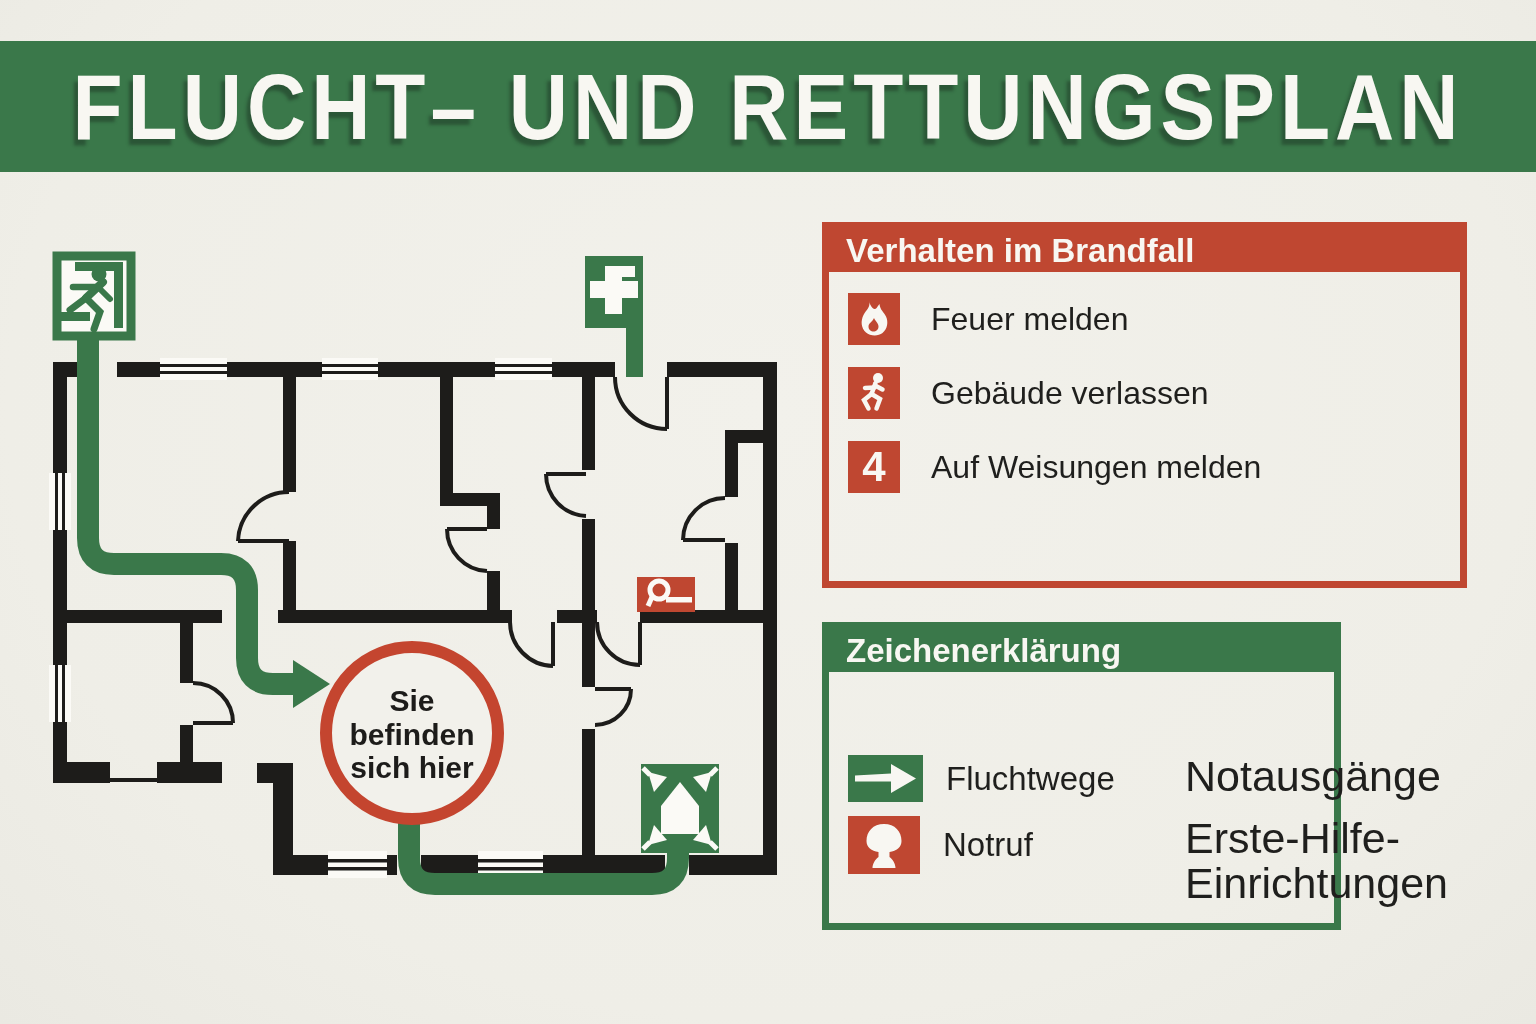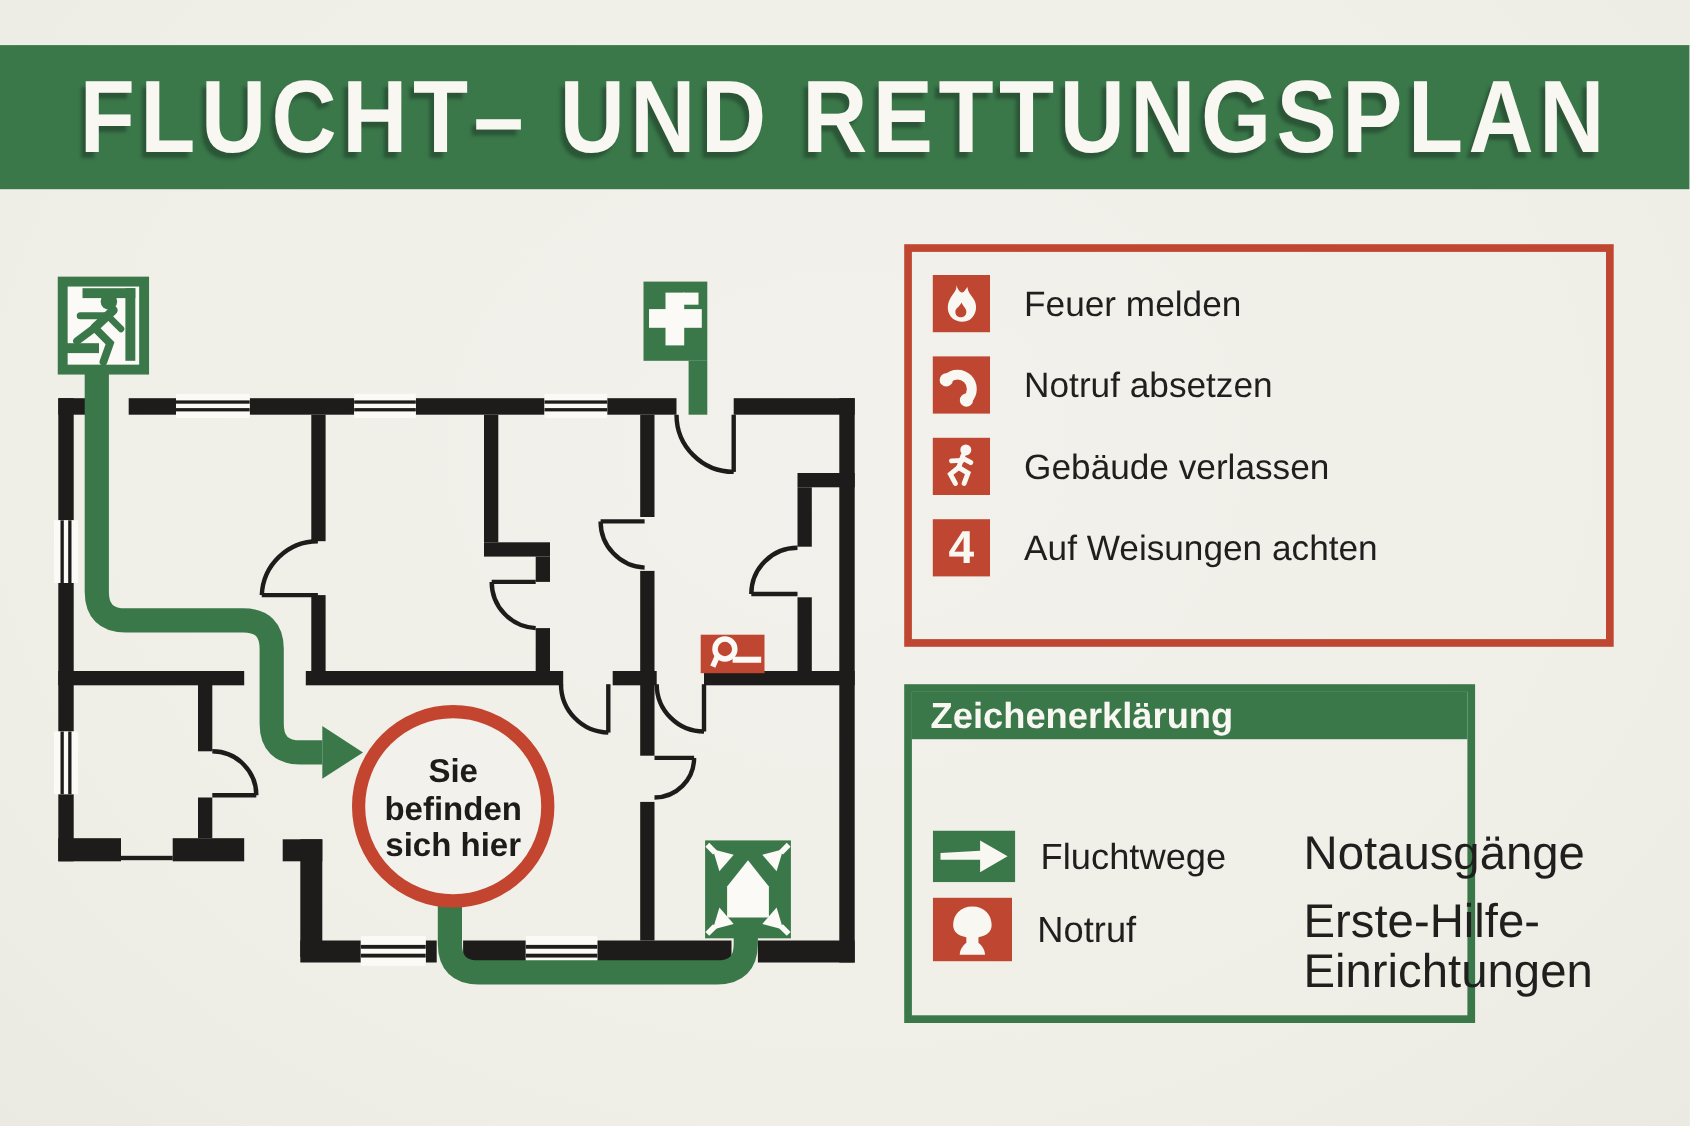--- a/index.html
+++ b/index.html
@@ -219,60 +219,49 @@
 
     <g>
       <circle cx="412" cy="733" r="86" fill="#f2f1eb" stroke="#c4452f" stroke-width="12"></circle>
       <text class="youhere" x="412" y="711">Sie</text>
       <text class="youhere" x="412" y="745">befinden</text>
       <text class="youhere" x="412" y="778">sich hier</text>
     </g>
   </svg>
 
   <div class="box box-red">
+    <div class="box-header">Verhalten im Brandfall</div>
     <div class="rows">
       <div class="row">
         <div class="icon-sq">
           <svg width="52" height="52" viewBox="0 0 52 52">
             <path d="M21 8 C23 14 18 17 15.5 22 C12.5 28 13 35 18 39.5 C22 43 30 43.5 34.5 40 C39.5 36 40.5 29 38 23.5 C36 19 32 17 31.5 11 C29 14 28.5 16 26.5 16 C24.5 16 22 12 21 8 Z" fill="#f8f7f2"></path>
             <path d="M26 25 C27.5 28.5 30.5 30 30.5 33.5 C30.5 37 28 38.5 25.5 38.5 C23 38.5 20.5 37 20.5 33.5 C20.5 30 24.5 29 26 25 Z" fill="#bf4731"></path>
           </svg>
         </div>
         <span class="lbl">Feuer melden</span>
-      </div>
-      <div class="row">
-        <div class="icon-sq">
-          <svg width="52" height="52" viewBox="0 0 52 52">
-            <g transform="rotate(45 26 26)">
-              <path d="M13 31 A13 13 0 0 1 39 31" stroke="#f8f7f2" stroke-width="9" stroke-linecap="round" fill="none"></path>
-              <circle cx="13" cy="32.5" r="6" fill="#f8f7f2"></circle>
-              <circle cx="39" cy="32.5" r="6" fill="#f8f7f2"></circle>
-            </g>
-          </svg>
-        </div>
-        <span class="lbl">Notruf absetzen</span>
       </div>
       <div class="row">
         <div class="icon-sq">
           <svg width="52" height="52" viewBox="0 0 52 52">
             <circle cx="30" cy="11" r="5" fill="#f8f7f2"></circle>
             <g stroke="#f8f7f2" stroke-width="4.5" stroke-linecap="round" fill="none">
               <path d="M27.5 16 L23.5 27"></path>
               <path d="M27 18.5 L34.5 22.5"></path>
               <path d="M26.5 20.5 L17 21"></path>
               <path d="M23.5 27 L32 32 L28.5 41.5"></path>
               <path d="M23.5 27 L16 33 L20.5 41.5"></path>
             </g>
           </svg>
         </div>
         <span class="lbl">Gebäude verlassen</span>
       </div>
       <div class="row">
         <div class="icon-sq num">4</div>
-        <span class="lbl">Auf Weisungen achten</span>
+        <span class="lbl">Auf Weisungen melden</span>
       </div>
     </div>
   </div>
 
   <div class="box box-green">
     <div class="box-header">Zeichenerklärung</div>
     <div class="legend-rows" style="position:relative;height:216px;">
       <div class="lrow" style="margin-bottom:14px;">
         <svg class="licon" width="75" height="47" viewBox="0 0 75 47">
           <rect x="0" y="0" width="75" height="47" fill="#3a784a"></rect>

